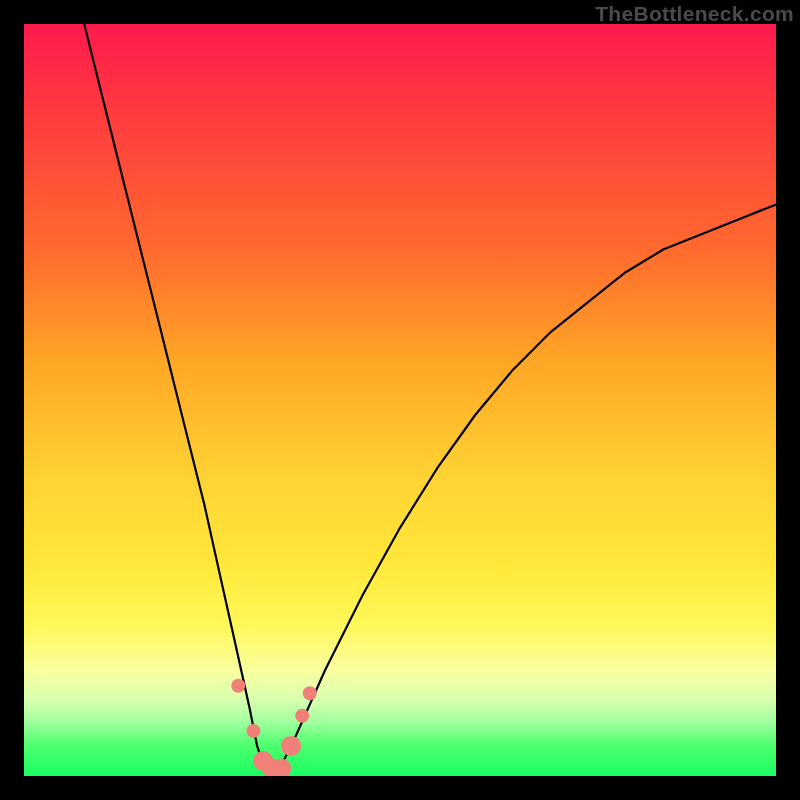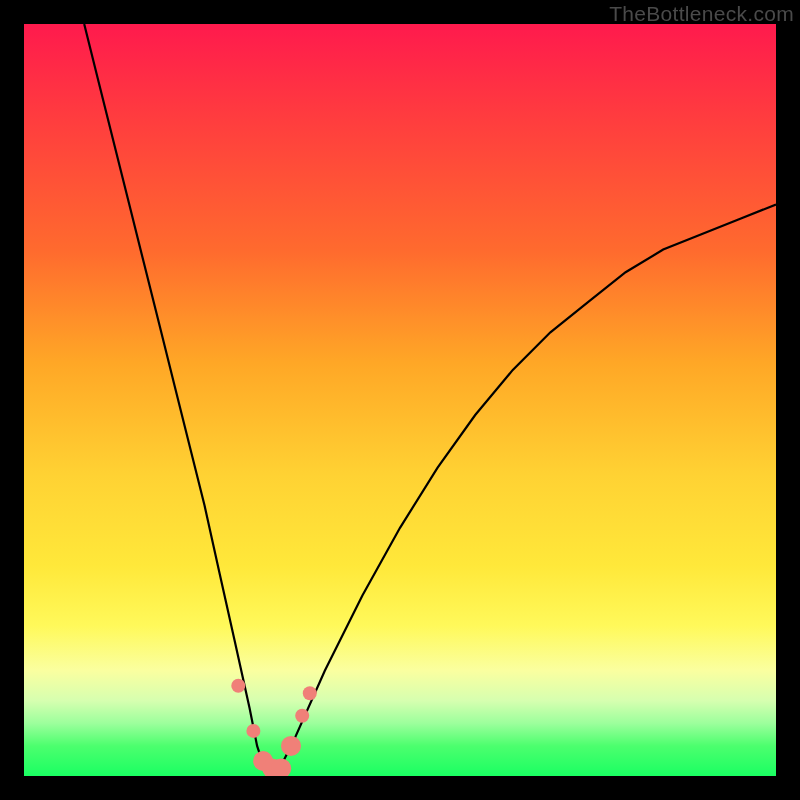--- a/index.html
+++ b/index.html
@@ -41,21 +41,21 @@
       #4cff6e 96%,
       #1aff62 100%
     );
   }
   .watermark {
     position: absolute;
     top: 2px;
     right: 6px;
     color: #4a4a4a;
     font-size: 21px;
-    font-weight: 400;
+    font-weight: 700;
     letter-spacing: 0.3px;
     user-select: none;
   }
   svg.curve {
     position: absolute;
     left: 24px;
     top: 24px;
     width: 752px;
     height: 752px;
     pointer-events: none;

